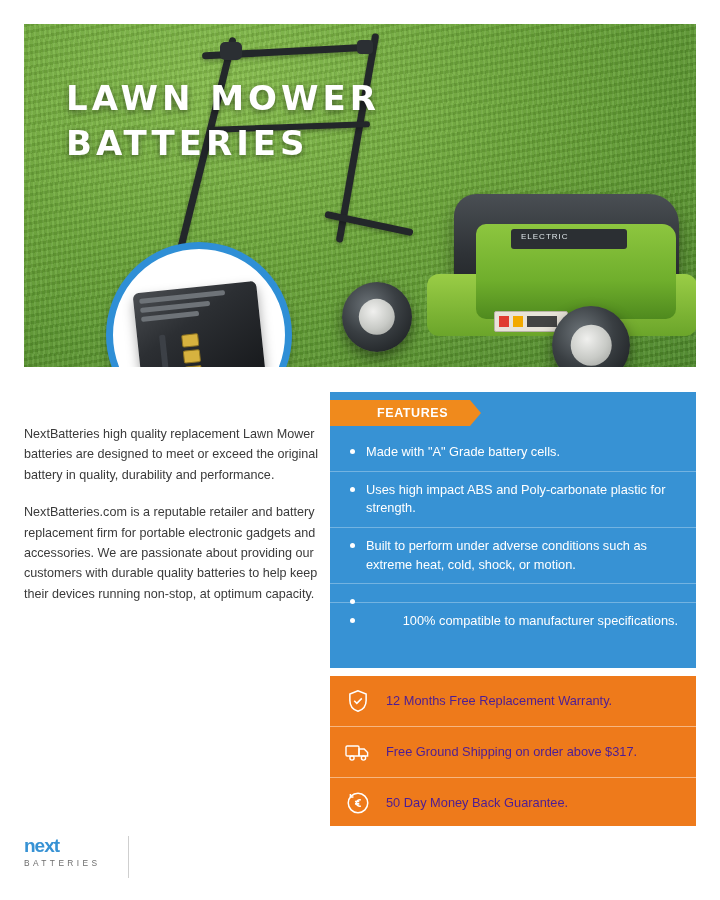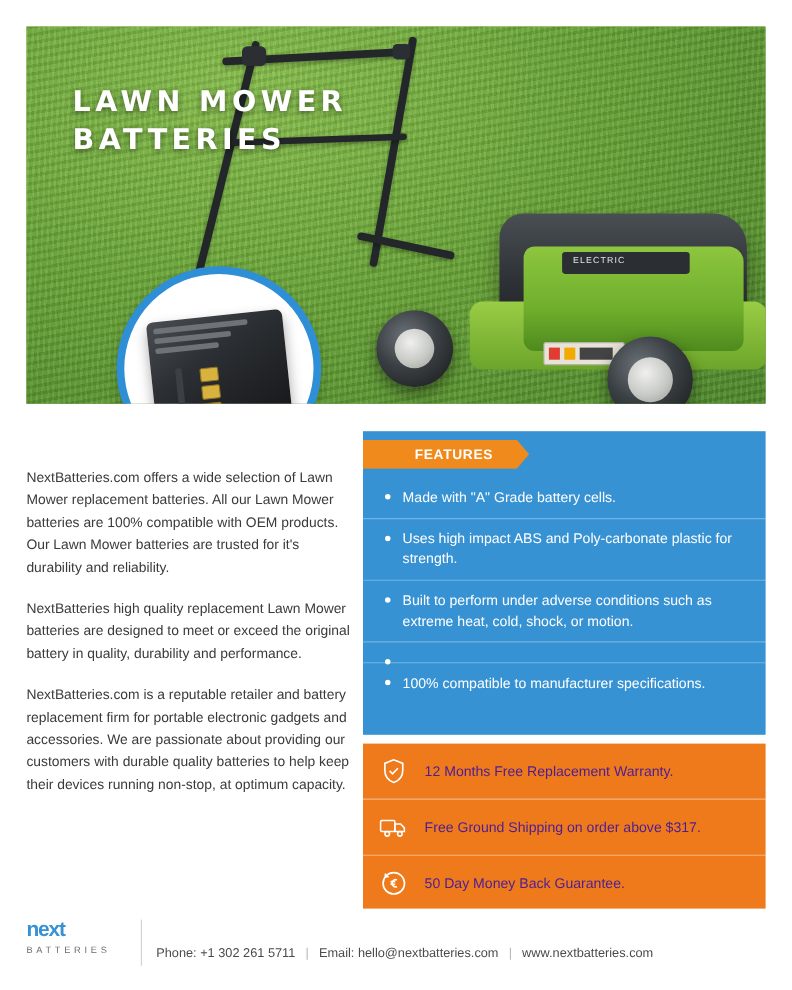--- a/index.html
+++ b/index.html
@@ -28,21 +28,21 @@
     opacity:1;
   }
   .grass2{
     position:absolute;inset:0;
     background:
       repeating-linear-gradient(78deg, rgba(20,60,10,0.10) 0 1px, rgba(150,210,90,0.10) 1px 4px);
     mix-blend-mode:multiply;opacity:.7;
   }
   .hero-title{
     position:absolute;left:42px;top:52px;
-    color:#fff;font-size:26px;letter-spacing:4px;font-weight:bold;
+    color:#fff;font-size:34px;letter-spacing:4px;font-weight:bold;
     line-height:1.32;text-shadow:0 2px 6px rgba(0,0,0,.45);
     font-family:"DejaVu Sans", sans-serif;
   }
 
   
   .mower-body{
     position:absolute;left:430px;top:170px;width:225px;height:110px;
     background:linear-gradient(180deg,#4a4f54 0%,#2e3236 55%,#1e2124 100%);
     border-radius:22px 30px 16px 16px;
     box-shadow:0 10px 18px rgba(0,0,0,.35);
@@ -136,21 +136,21 @@
     border-width:13px 0 13px 11px;border-color:transparent transparent transparent #f08a1c;
   }
   .features-ribbon span{
     position:absolute;left:14px;top:6px;color:#fff;font-size:12.5px;font-weight:bold;letter-spacing:.6px;padding-left:33px;
   }
   .feat-list{position:absolute;left:0;top:42px;width:366px;}
   .feat{
     position:relative;padding:9px 18px 9px 36px;color:#ffffff;font-size:12.8px;line-height:1.46;
     border-bottom:1px solid rgba(255,255,255,0.30);
   }
-  .feat:last-child{border-bottom:none;}
+  .feat:last-child{border-bottom:none;text-align:right;}
   .feat .dot{
     position:absolute;left:20px;top:15px;width:5px;height:5px;border-radius:50%;background:#ffffff;
   }
 
   
   .offers{
     position:absolute;left:330px;top:676px;width:366px;height:150px;
     background:#ee7a1b;
   }
   .offer{
@@ -219,21 +219,20 @@
           <div class="top t3"></div>
         <div class="ridge"></div>
         <div class="term a"></div>
           <div class="term b"></div>
           <div class="term c"></div>
       </div>
     </div>
   </div>
 
   <div class="copy">
-    <p>NextBatteries.com offers a wide selection of Lawn Mower replacement batteries. All our Lawn Mower batteries are 100% compatible with OEM products. Our Lawn Mower batteries are trusted for it's durability and reliability.</p>
     <p>NextBatteries high quality replacement Lawn Mower batteries are designed to meet or exceed the original battery in quality, durability and performance.</p>
     <p>NextBatteries.com is a reputable retailer and battery replacement firm for portable electronic gadgets and accessories. We are passionate about providing our customers with durable quality batteries to help keep their devices running non-stop, at optimum capacity.</p>
   </div>
 
   <div class="features">
     <div class="features-ribbon">
       <span>FEATURES</span>
     </div>
     <div class="feat-list">
       <div class="feat">
@@ -290,21 +289,14 @@
       </div>
       <div class="txt">50 Day Money Back Guarantee.</div>
     </div>
   </div>
 
   <div class="logo">
     <div class="n">next</div>
     <div class="b">BATTERIES</div>
   </div>
   <div class="divider"></div>
-  <div class="contact">
-    <span>Phone: +1 302 261 5711</span>
-    <span class="sep">|</span>
-    <span>Email: hello@nextbatteries.com</span>
-    <span class="sep">|</span>
-    <span>www.nextbatteries.com</span>
-  </div>
 
 </div>
 
 </body></html>

